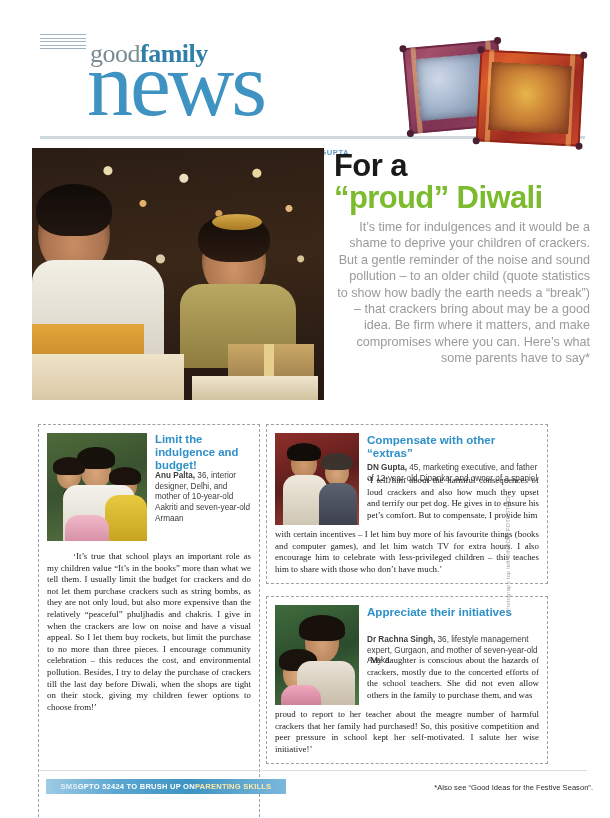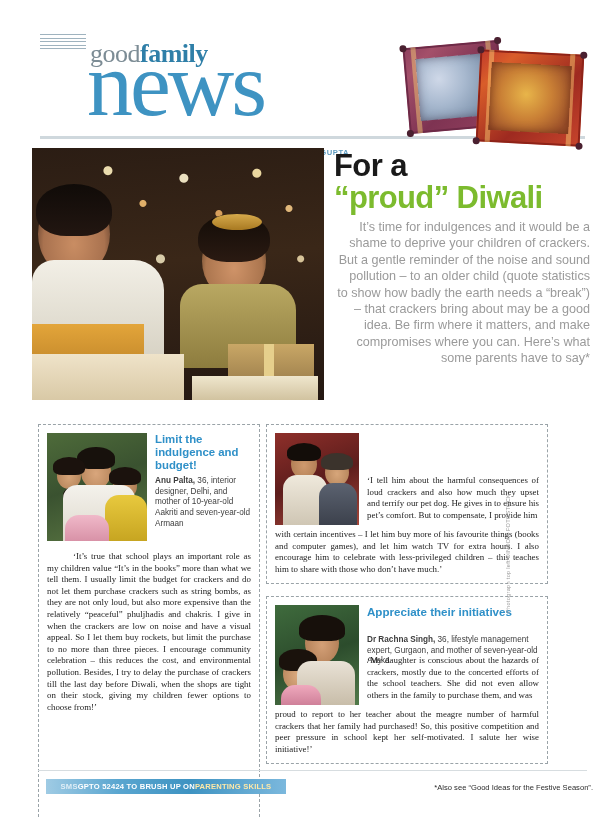--- a/index.html
+++ b/index.html
@@ -235,37 +235,41 @@
         <div class="face" style="left:20px;top:58px;width:28px;height:30px;background:radial-gradient(ellipse at 50% 55%,#dcaa80,#b07f55)"></div>
         <div class="face" style="left:16px;top:52px;width:36px;height:20px;border-radius:50% 50% 30% 30%;background:#1d130d"></div>
         <div class="face" style="left:66px;top:40px;width:24px;height:26px;background:radial-gradient(ellipse at 50% 55%,#cf9c70,#a3744c)"></div>
         <div class="face" style="left:62px;top:34px;width:32px;height:18px;border-radius:50% 50% 30% 30%;background:#1b120d"></div>
         <div class="body-sh" style="left:16px;top:52px;width:72px;height:56px;background:linear-gradient(#f4f2ec,#ddd8cc)"></div>
         <div class="body-sh" style="left:58px;top:62px;width:42px;height:46px;background:linear-gradient(#e8c93e,#c7a521)"></div>
         <div class="body-sh" style="left:18px;top:82px;width:44px;height:26px;background:linear-gradient(#f0b9c9,#d892a7)"></div>
       </div>
       <div style="position:absolute;left:116px;top:8px;width:96px;">
         <div class="bhead b1head">Limit the indulgence and budget!</div>
-        <div class="bio" style="margin-top:5px;"><b>Anu Palta,</b><span> 36, interior designer, Delhi, and mother of 10-year-old Aakriti and seven-year-old Armaan</span></div>
+        <div class="bio" style=""><b>Anu Palta,</b><span> 36, interior designer, Delhi, and mother of 10-year-old Aakriti and seven-year-old Armaan</span></div>
       </div>
       <div class="qtext" style="position:absolute;left:8px;top:126px;width:204px;text-indent:26px;">‘It’s true that school plays an important role as my children value “It’s in the books” more than what we tell them. I usually limit the budget for crackers and do not let them purchase crackers such as string bombs, as they are not only loud, but also more expensive than the relatively “peaceful” phuljhadis and chakris. I give in when the crackers are low on noise and have a visual appeal. So I let them buy rockets, but limit the purchase to no more than three pieces. I encourage community celebration – this reduces the cost, and environmental pollution. Besides, I try to delay the purchase of crackers till the last day before Diwali, when the shops are tight on their stock, giving my children fewer options to choose from!’</div>
     </div>
   </div>
 
   <div class="box box2">
     <div class="box-inner">
       <div class="thumb t2">
         <div class="bg"></div>
         <div class="face" style="left:16px;top:16px;width:26px;height:30px;background:radial-gradient(ellipse at 50% 55%,#cf9a6e,#a8764d)"></div>
         <div class="face" style="left:12px;top:10px;width:34px;height:18px;border-radius:50% 50% 30% 30%;background:#130d09"></div>
         <div class="face" style="left:50px;top:26px;width:24px;height:27px;background:radial-gradient(ellipse at 50% 55%,#d7a67a,#ad7d54)"></div>
         <div class="face" style="left:46px;top:20px;width:32px;height:17px;border-radius:50% 50% 30% 30%;background:#3b332c"></div>
         <div class="body-sh" style="left:8px;top:42px;width:44px;height:50px;background:linear-gradient(#efe9dc,#cfc6b4)"></div>
         <div class="body-sh" style="left:44px;top:50px;width:38px;height:42px;background:linear-gradient(#5b6270,#3c414c)"></div>
       </div>
+      <div style="position:absolute;left:100px;top:8px;width:172px;">
+        <div class="bhead b23head">Compensate with other “extras”</div>
+        <div class="bio" style="margin-top:4px;"><b>DN Gupta,</b><span> 45, marketing executive, and father of 12-year-old Dipankar and owner of a spaniel</span></div>
+      </div>
       <div class="qtext" style="position:absolute;left:8px;top:104px;width:264px;overflow:hidden;">with certain incentives – I let him buy more of his favourite things (books and computer games), and let him watch TV for extra hours. I also encourage him to celebrate with less-privileged children – this teaches him to share with those who don’t have much.’</div>
       <div class="qtext" style="position:absolute;left:100px;top:50px;width:172px;height:52px;">
         <span>‘I tell him about the harmful consequences of loud crackers and also how much they upset and terrify our pet dog. He gives in to ensure his pet’s comfort. But to compensate, I provide him</span>
       </div>
     </div>
   </div>
 
   <div class="box box3">
     <div class="box-inner">
       <div class="thumb t3">

